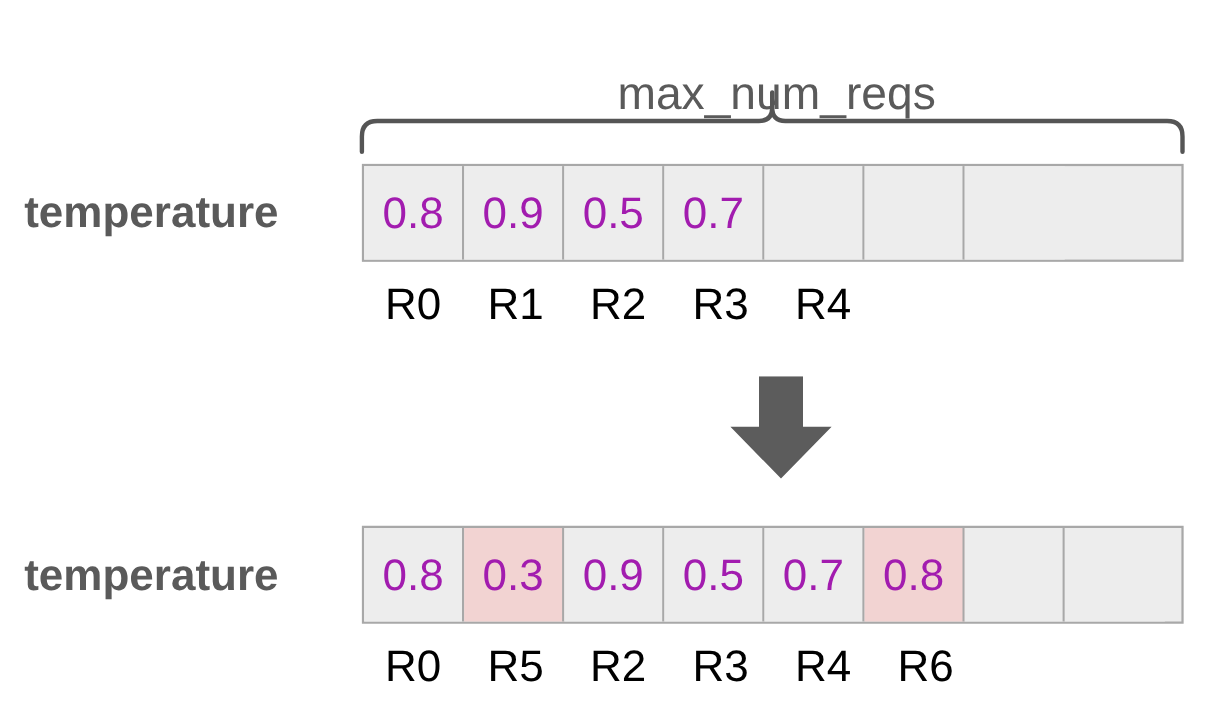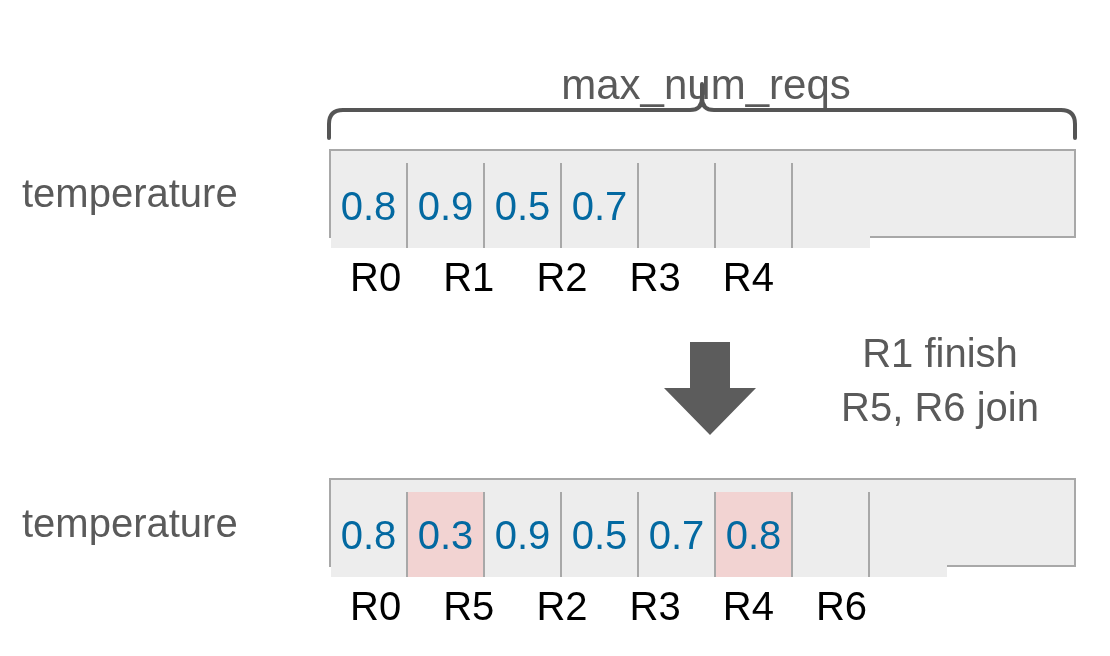--- a/index.html
+++ b/index.html
@@ -47,51 +47,51 @@
     height: 66px;
   }
 
   
   .row-label {
     position: absolute;
     font-size: 40px;
     line-height: 46px;
     color: #5a5a5a;
     white-space: nowrap;
+    font-weight: bold;
   }
   .row-label.top  { left: 22px; top: 170px; }
   .row-label.bot  { left: 22px; top: 500px; }
 
   
   .cell-row {
     position: absolute;
     left: 329px;
     display: flex;
     border: 2px solid #a8a8a8;
     box-sizing: border-box;
     height: 89px;
     width: 747px;
     background: #ededed;
   }
   .cell-row.top { top: 149px; }
   .cell-row.bot { top: 478px; }
 
   .cell {
-    width: 77px;
+    width: 91px;
     height: 100%;
     box-sizing: border-box;
     border-right: 2px solid #a8a8a8;
     background: #ededed;
     display: flex;
     align-items: center;
     justify-content: center;
     font-size: 40px;
-    color: #0369a1;
+    color: #a21caf;
     line-height: 1;
-    margin-top: 12px;
   }
   .cell:last-child { border-right: none; }
   .cell.hl { background: #f2d3d2; }
 
   
   .idx-row {
     position: absolute;
     left: 329px;
     width: 747px;
     display: flex;
@@ -165,24 +165,20 @@
     <div class="idx"></div>
     <div class="idx"></div>
   </div>
 
   <div class="arrow">
     <svg width="94" height="94" viewBox="0 0 94 94" xmlns="http://www.w3.org/2000/svg">
       <path d="M27,0 L67,0 L67,46 L93,46 L47,93 L1,46 L27,46 Z" fill="#5c5c5c"></path>
     </svg>
   </div>
 
-  <div class="annot">
-    <div>R1 finish</div>
-    <div>R5, R6 join</div>
-  </div>
 
   <div class="row-label bot">temperature</div>
 
   <div class="cell-row bot">
     <div class="cell">0.8</div>
     <div class="cell hl">0.3</div>
     <div class="cell">0.9</div>
     <div class="cell">0.5</div>
     <div class="cell">0.7</div>
     <div class="cell hl">0.8</div>

